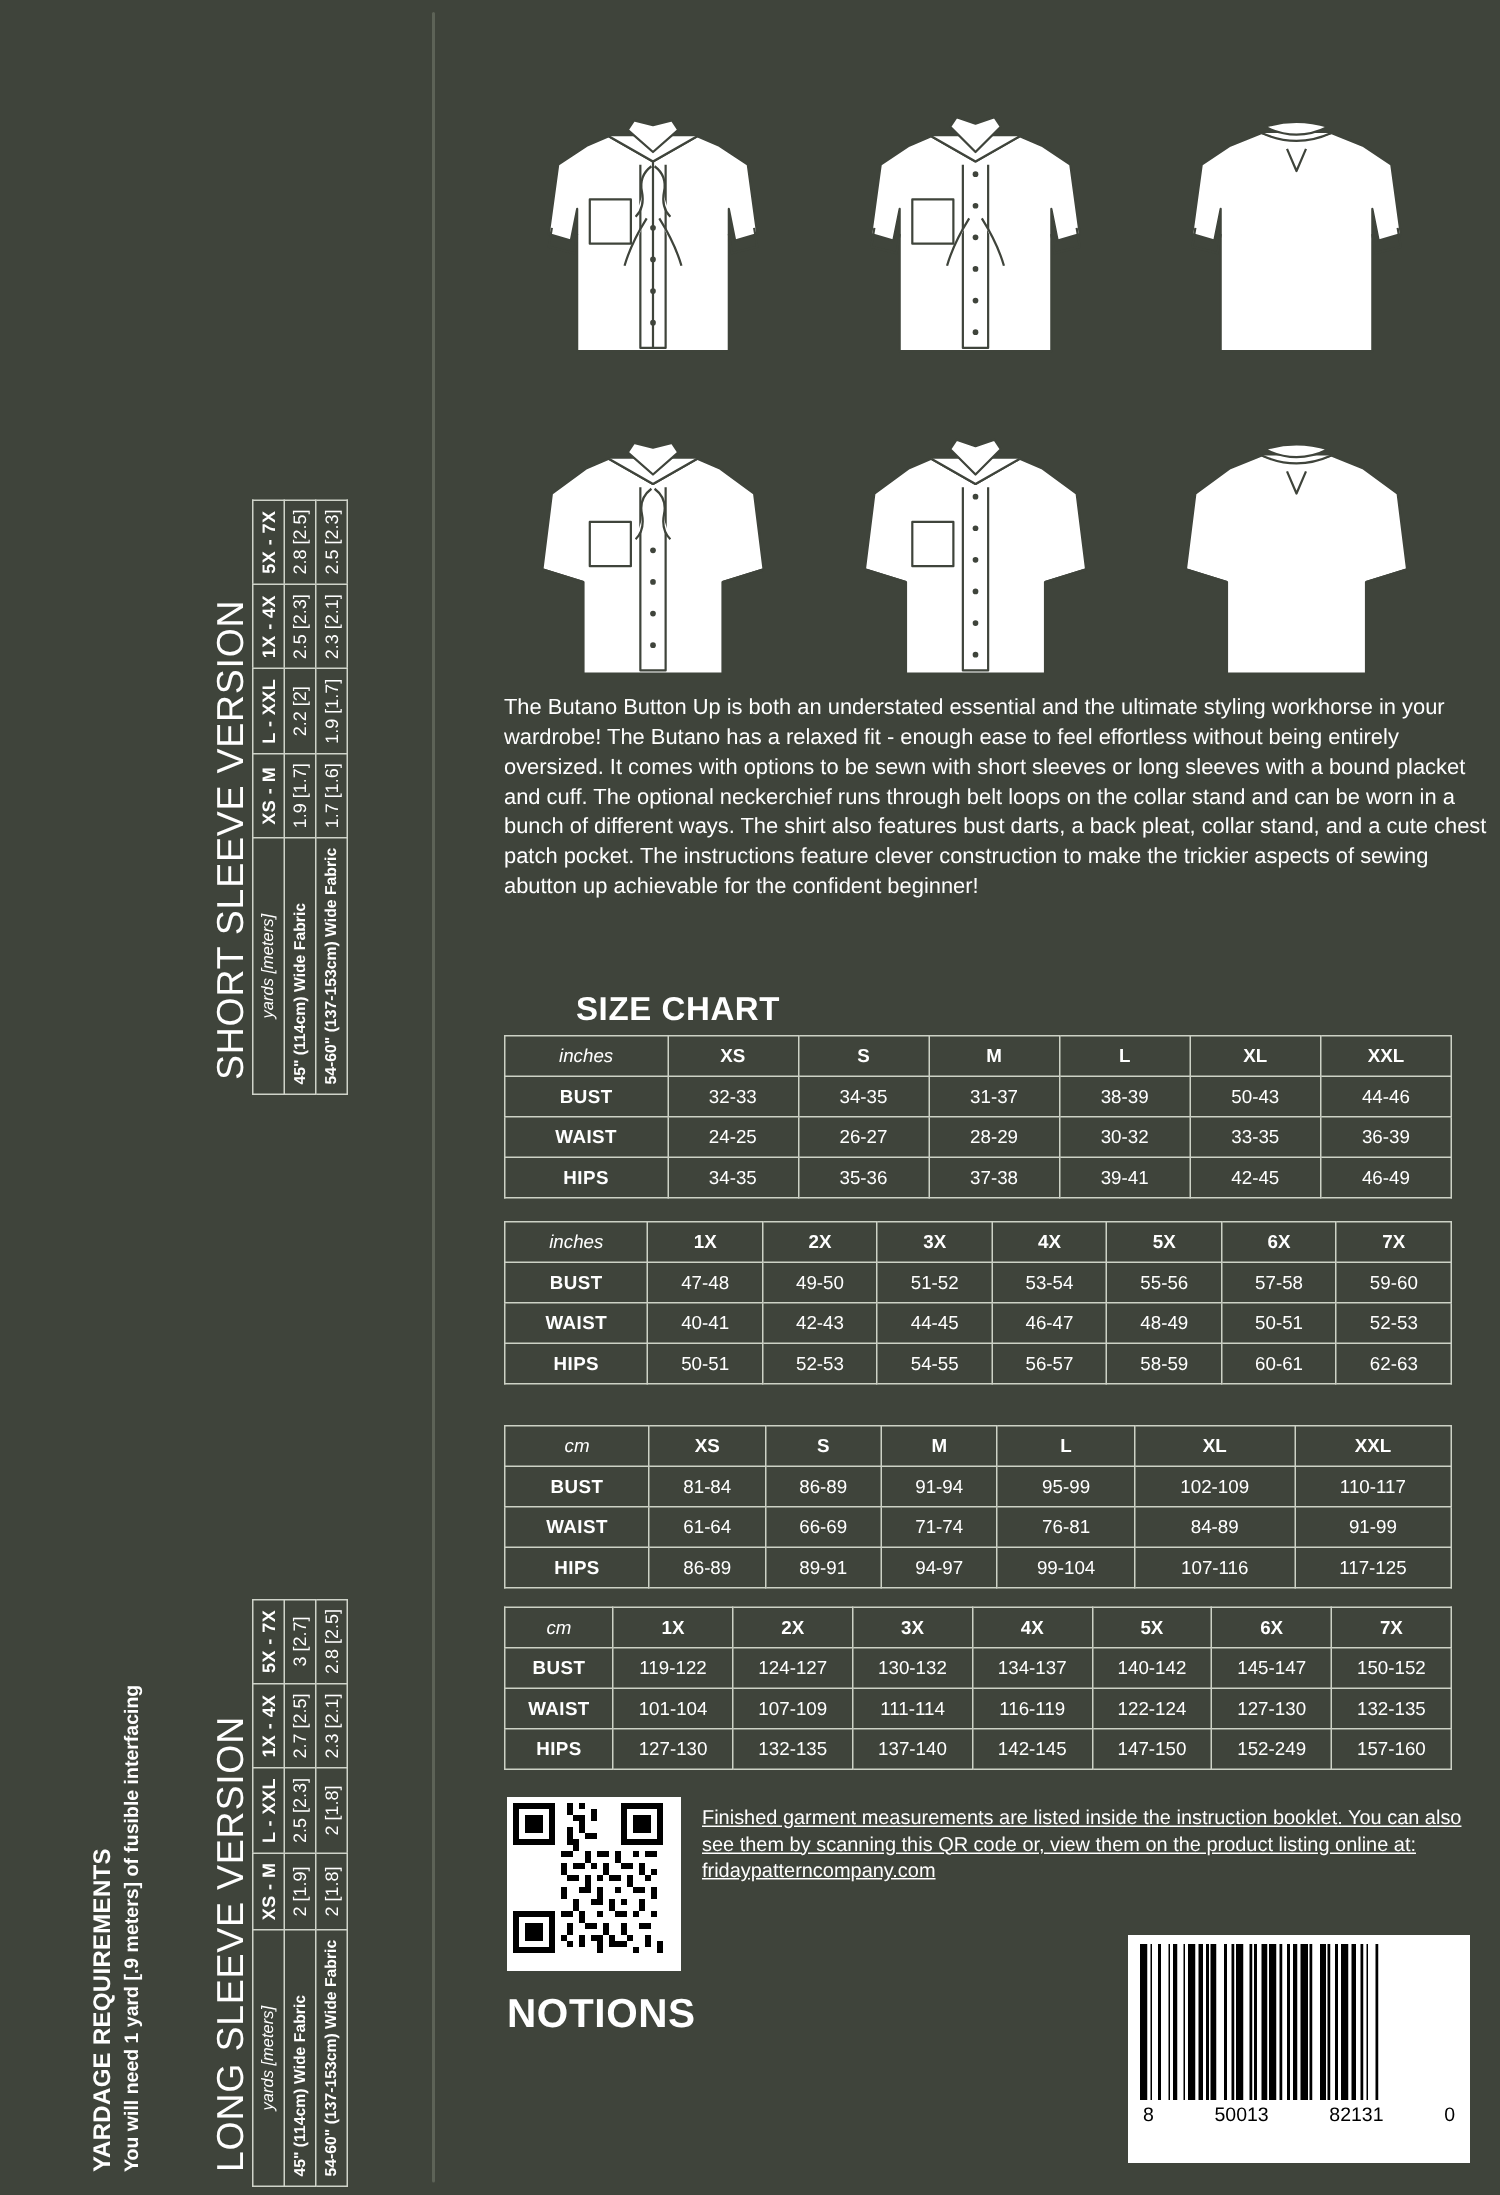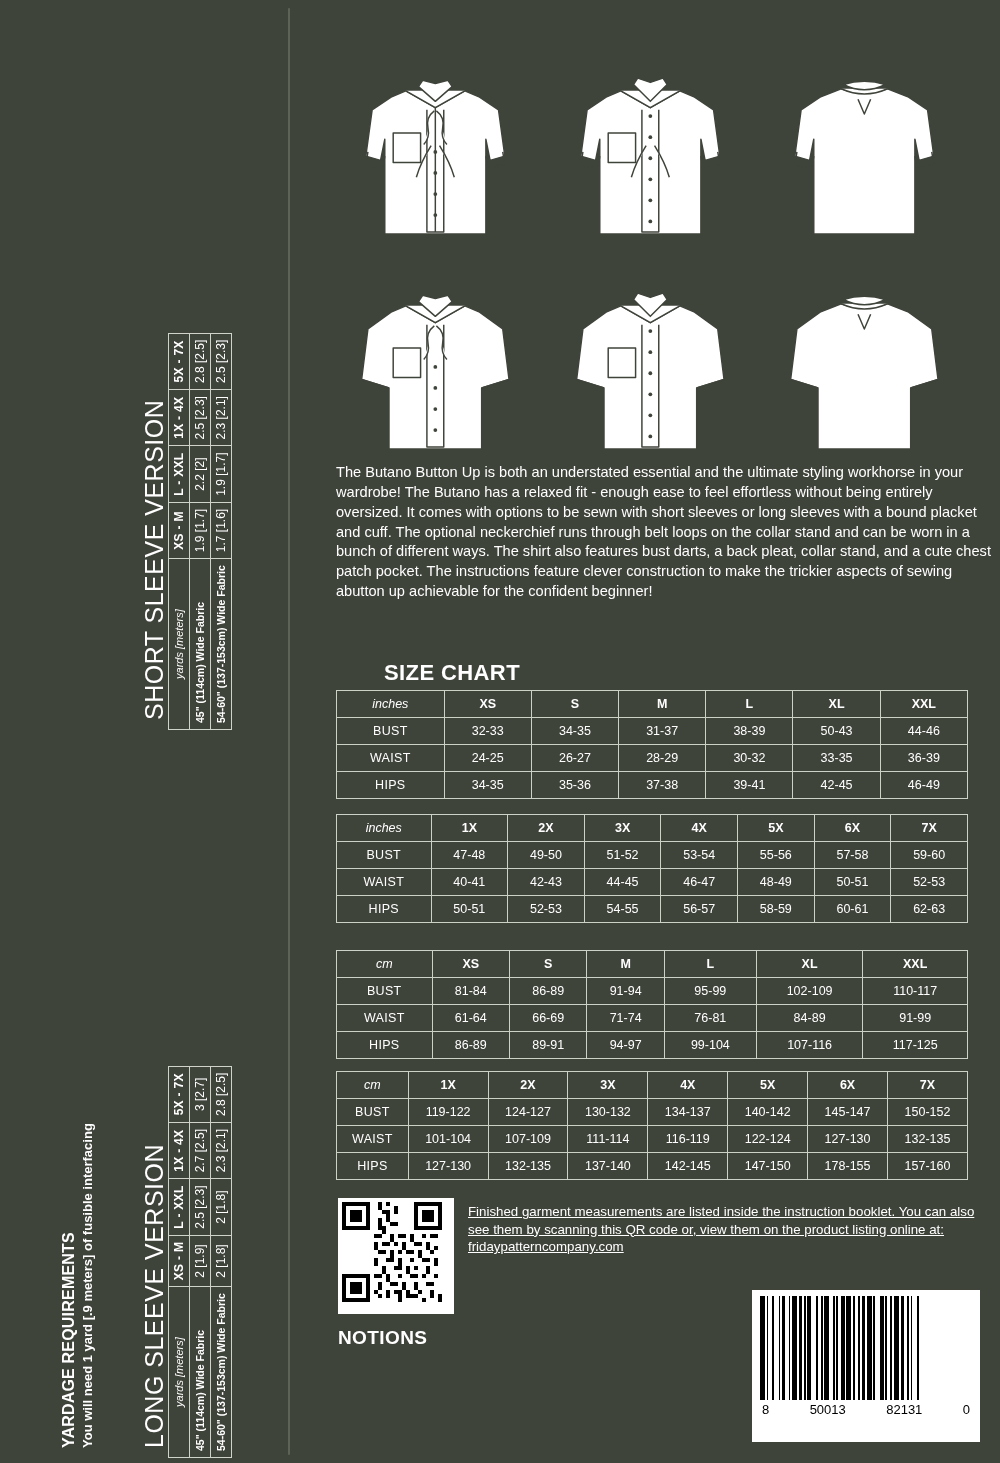--- a/index.html
+++ b/index.html
@@ -84,39 +84,39 @@
   }
   .sctable th,.sctable td{
     border:1px solid #cdd2c6;
     text-align:center;
     padding:3px 2px;
     font-weight:normal;
     height:20px;
   }
   .sctable th.unit{font-style:italic;font-weight:normal;}
   .sctable th.size{font-weight:bold;}
-  .sctable td.rowlbl{font-weight:normal;letter-spacing:.3px;}
+  .sctable td.rowlbl{font-weight:bold;letter-spacing:.3px;}
 
   #chart1{left:336px;top:690px;width:632px;}
   #chart2{left:336px;top:814px;width:632px;}
   #chart3{left:336px;top:950px;width:632px;}
   #chart4{left:336px;top:1071px;width:632px;}
 
   
   .qrbox{
     position:absolute;left:338px;top:1198px;width:108px;height:108px;background:#fff;padding:4px;
   }
   .qrbox svg{display:block;}
   .qrtext{
     position:absolute;left:468px;top:1203px;width:510px;
     font-size:13.3px;line-height:1.32;color:#fff;text-decoration:underline;
   }
 
   
-  .notions-title{position:absolute;left:338px;top:1327px;font-size:19px;font-weight:bold;letter-spacing:.4px;}
+  .notions-title{position:absolute;left:338px;top:1327px;font-size:27px;font-weight:bold;letter-spacing:.4px;}
   .notions-list{position:absolute;left:338px;top:1357px;width:420px;font-size:13.6px;line-height:1.5;}
   .notions-list div{white-space:nowrap;}
 
   
   .barcode{
     position:absolute;left:752px;top:1290px;width:228px;height:152px;background:#fff;
     padding:6px 8px 2px 8px;box-sizing:border-box;
   }
   .bars{height:104px;width:100%;display:flex;align-items:flex-end;}
   .bars i{display:block;background:#000;height:100%;}
@@ -494,21 +494,21 @@
       <td>127-130</td>
       <td>132-135</td>
     </tr>
     <tr>
       <td class="rowlbl">HIPS</td>
       <td>127-130</td>
       <td>132-135</td>
       <td>137-140</td>
       <td>142-145</td>
       <td>147-150</td>
-      <td>178-155</td>
+      <td>152-249</td>
       <td>157-160</td>
     </tr>
   </tbody>
     </table>
 
   <div class="qrbox">
     <svg width="100" height="100" viewBox="0 0 25 25" shape-rendering="crispEdges">
       <rect width="25" height="25" fill="#fff"></rect>
       <g fill="#000">
         <rect x="0" y="0" width="7" height="1"></rect>

